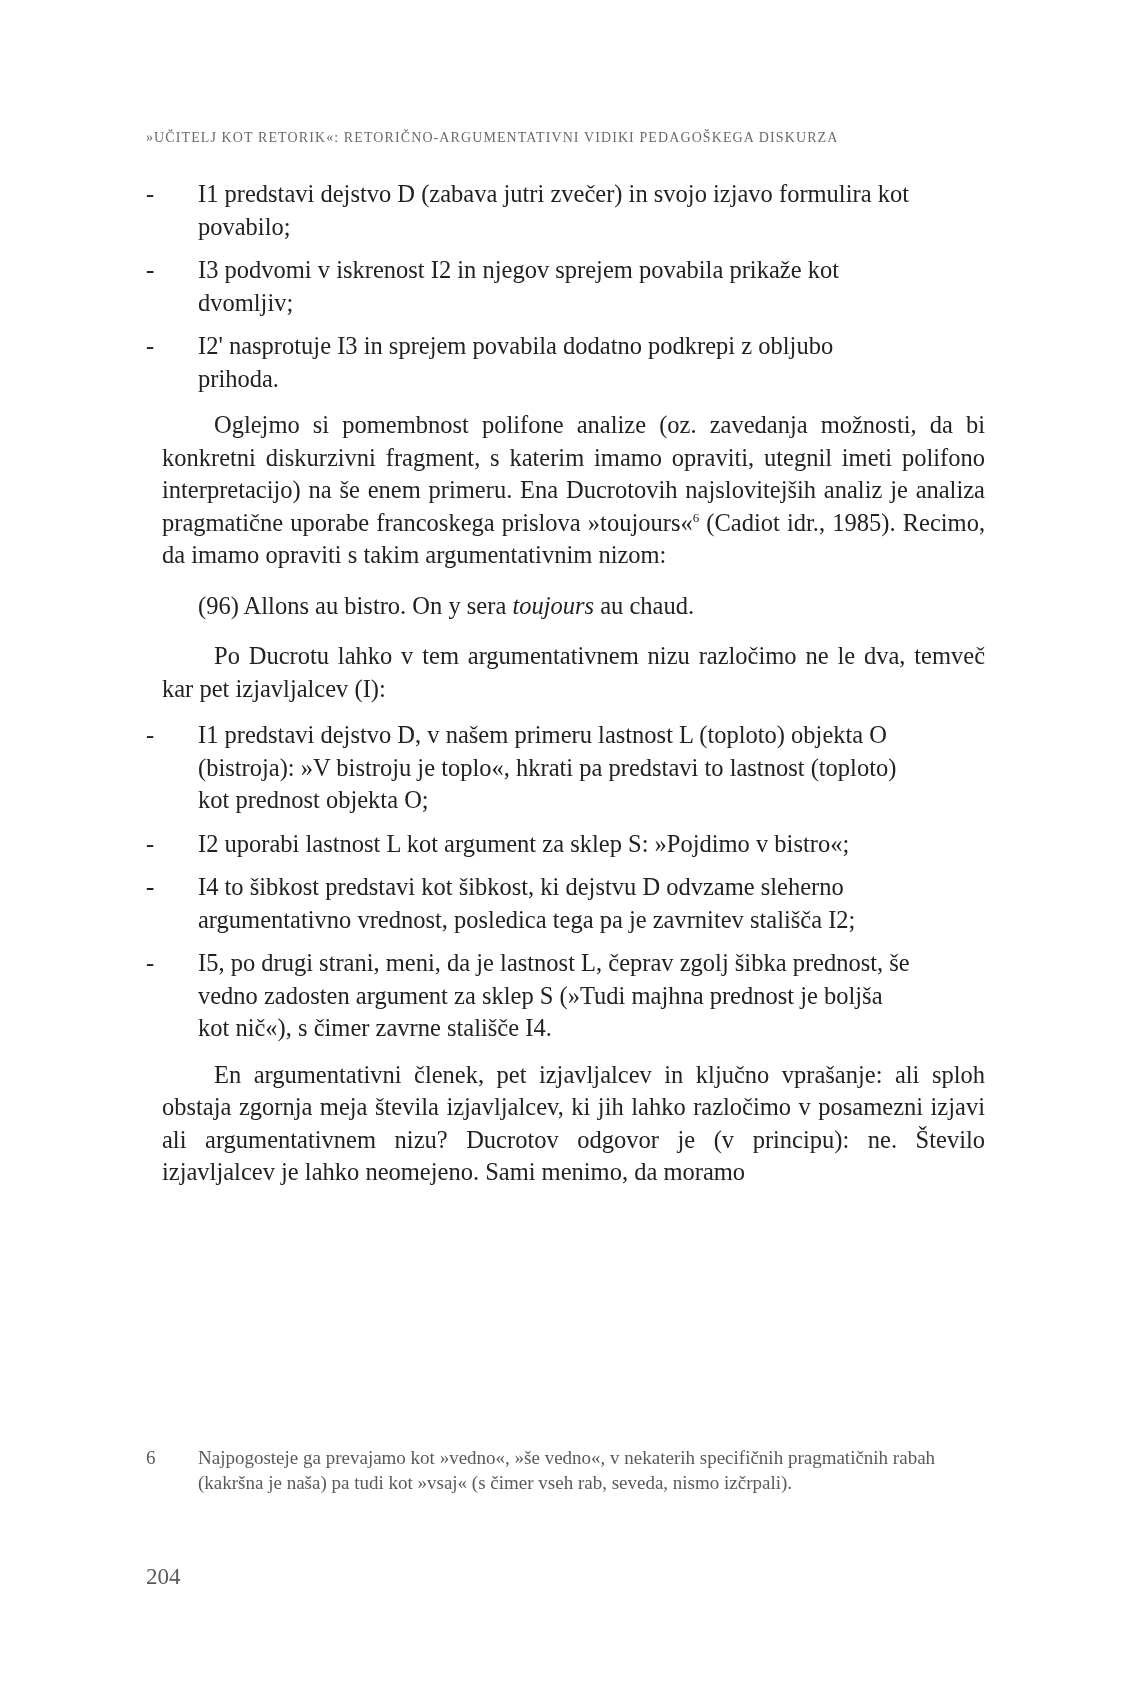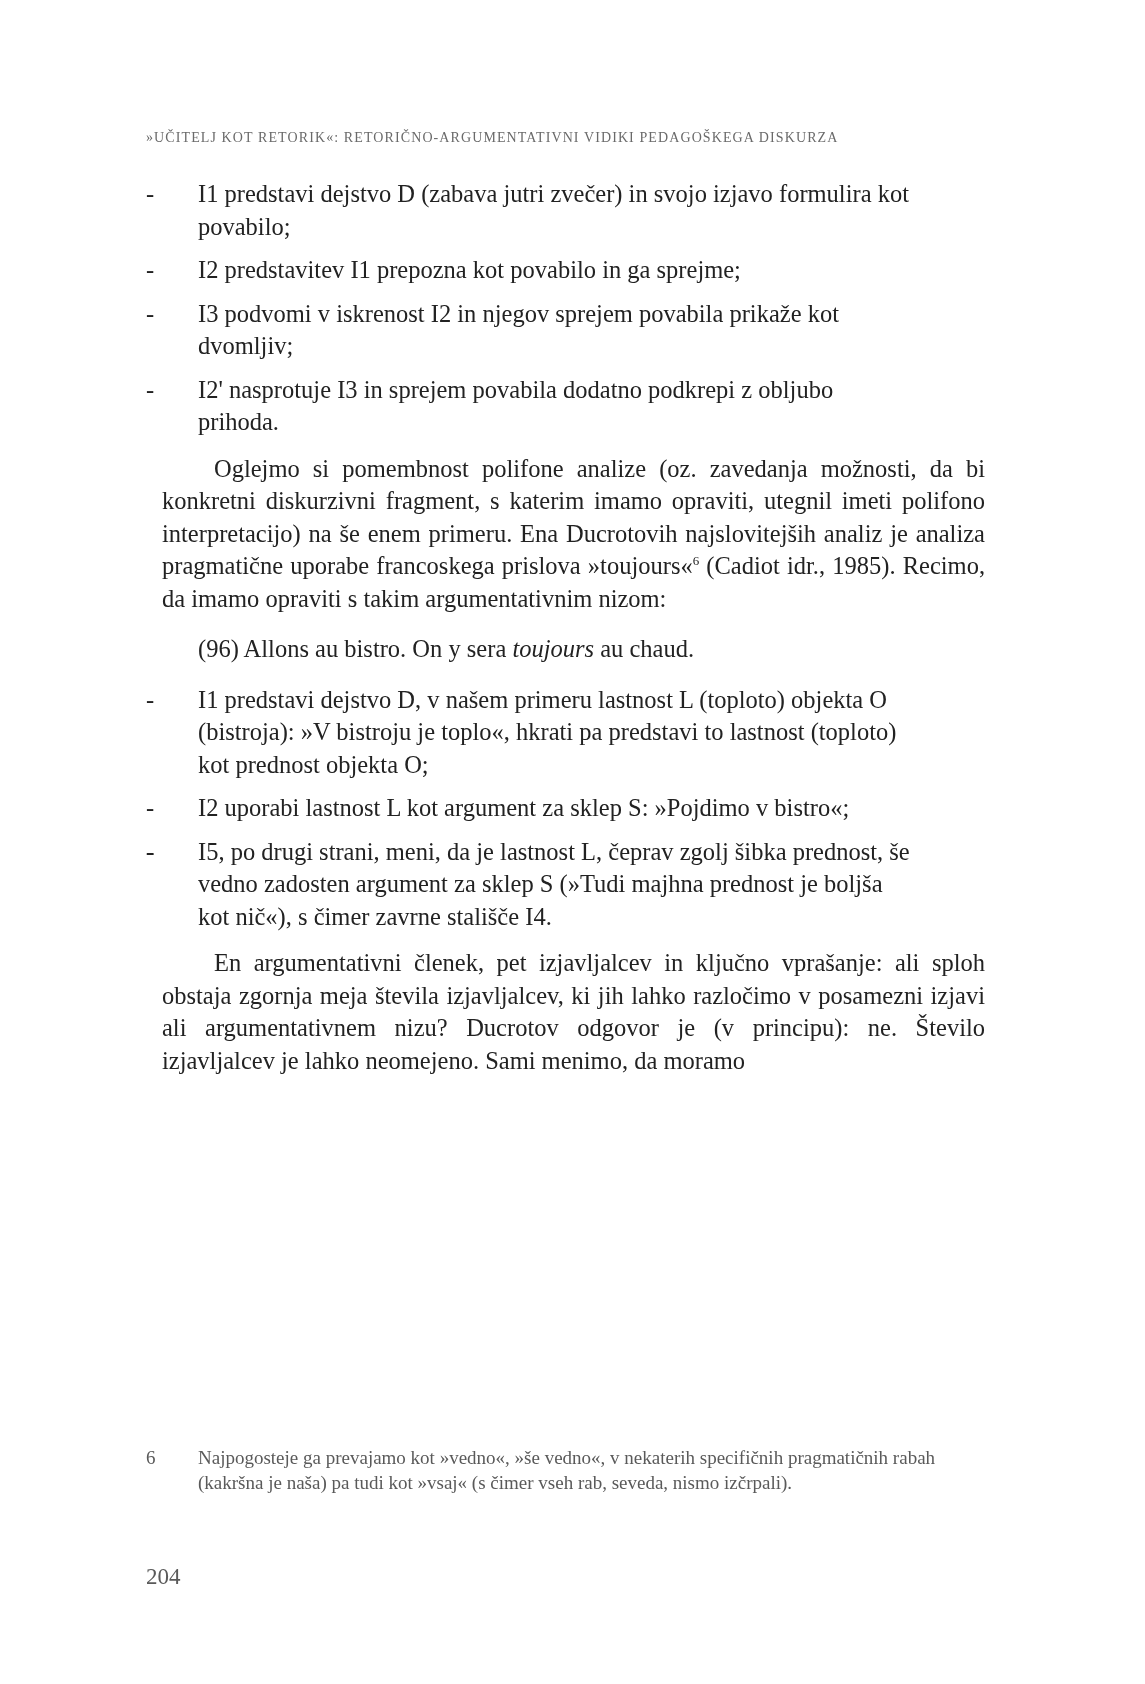--- a/index.html
+++ b/index.html
@@ -107,53 +107,54 @@
 
   <div class="text-block">
 
     <ul class="dash-list">
       <li class="dash-item">
         <span class="dash">-</span>
         <span>I1 predstavi dejstvo D (zabava jutri zvečer) in svojo izjavo formulira kot povabilo;</span>
       </li>
       <li class="dash-item">
         <span class="dash">-</span>
-        <span>I2 predstavitev I1 prepozna kot povabilo in ga sprejme;</span>
       </li>
       <li class="dash-item">
         <span class="dash">-</span>
         <span>I3 podvomi v iskrenost I2 in njegov sprejem povabila prikaže kot dvomljiv;</span>
       </li>
       <li class="dash-item">
         <span class="dash">-</span>
         <span>I2' nasprotuje I3 in sprejem povabila dodatno podkrepi z obljubo prihoda.</span>
       </li>
     </ul>
 
     <p class="para gap-top"><span>Oglejmo si pomembnost polifone analize (oz. zavedanja možnosti, da bi konkretni diskurzivni fragment, s katerim imamo opraviti, utegnil imeti polifono interpretacijo) na še enem primeru. Ena Ducrotovih najslovitejših analiz je analiza pragmatične uporabe francoskega prislova »toujours«</span><sup class="fn">6</sup><span> (Cadiot idr., 1985). Recimo, da imamo opraviti s takim argumentativnim nizom:</span></p>
 
     <div class="example">
       <div><span>(96)</span><span> Allons au bistro. On y sera </span><em>toujours</em><span> au chaud.</span></div>
     </div>
 
+    <p class="para" style="margin-bottom:14px;">Po Ducrotu lahko v tem argumentativnem nizu razločimo ne le dva, temveč kar pet izjavljalcev (I):</p>
 
     <ul class="dash-list">
       <li class="dash-item">
         <span class="dash">-</span>
         <span>I1 predstavi dejstvo D, v našem primeru lastnost L (toploto) objekta O (bistroja): »V bistroju je toplo«, hkrati pa predstavi to lastnost (toploto) kot prednost objekta O;</span>
       </li>
       <li class="dash-item">
         <span class="dash">-</span>
         <span>I2 uporabi lastnost L kot argument za sklep S: »Pojdimo v bistro«;</span>
       </li>
       <li class="dash-item">
         <span class="dash">-</span>
       </li>
       <li class="dash-item">
         <span class="dash">-</span>
+        <span>I4 to šibkost predstavi kot šibkost, ki dejstvu D odvzame sleherno argumentativno vrednost, posledica tega pa je zavrnitev stališča I2;</span>
       </li>
       <li class="dash-item">
         <span class="dash">-</span>
         <span>I5, po drugi strani, meni, da je lastnost L, čeprav zgolj šibka prednost, še vedno zadosten argument za sklep S (»Tudi majhna prednost je boljša kot nič«), s čimer zavrne stališče I4.</span>
       </li>
     </ul>
 
     <p class="para gap-top">En argumentativni členek, pet izjavljalcev in ključno vprašanje: ali sploh obstaja zgornja meja števila izjavljalcev, ki jih lahko razločimo v posamezni izjavi ali argumentativnem nizu? Ducrotov odgovor je (v principu): ne. Število izjavljalcev je lahko neomejeno. Sami menimo, da moramo</p>
   </div>
 

